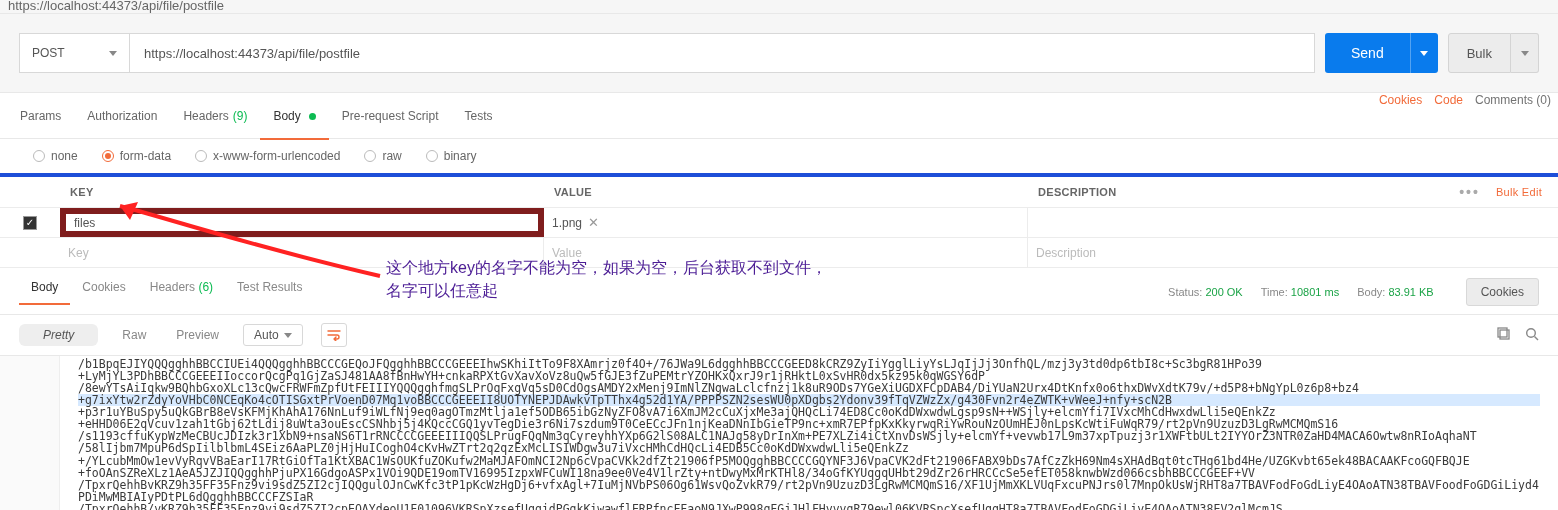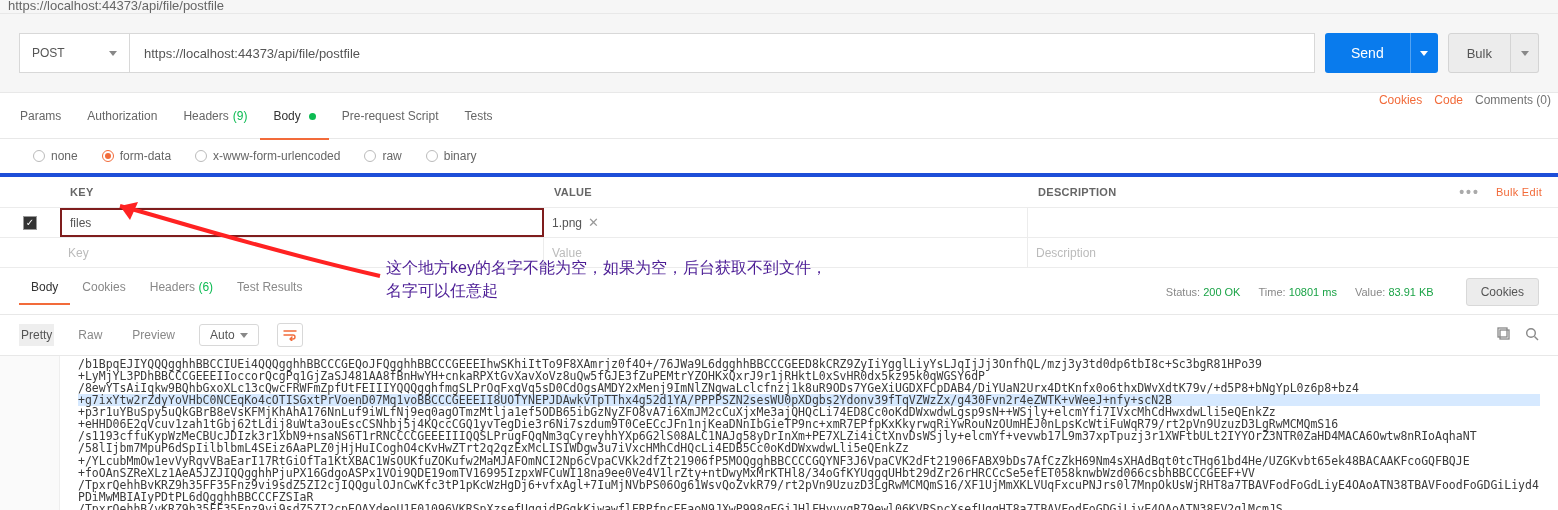--- a/index.html
+++ b/index.html
@@ -36,21 +36,21 @@
   .kv-head .col-chk { width: 60px; }
   .kv-head .col { padding: 9px 10px; }
   .col-key { width: 484px; }
   .col-val { width: 484px; }
   .col-desc { flex: 1; }
   .kv-head-right { margin-left: auto; display: flex; align-items: center; gap: 16px; padding-right: 16px; }
   .dots { color: #aaa; letter-spacing: 2px; font-size: 14px; cursor: pointer; }
   .bulk-edit { color: #f26b3a; font-weight: 400; cursor: pointer; }
 
   .kv-row { display: flex; border-bottom: 1px solid #ececec; height: 30px; align-items: center; font-size: 12px; }
-  .kv-row.highlight .col-key-wrap { border: 2px solid #7f1d1d; }
+  .kv-row.highlight .col-key-wrap { border: 6px solid #7f1d1d; }
   .col-chk { width: 60px; display: flex; align-items: center; justify-content: center; }
   .checkbox { width: 14px; height: 14px; border: 1px solid #999; background: #333; display: flex; align-items: center; justify-content: center; }
   .check { color: #fff; font-size: 10px; }
   .col-key-wrap { width: 484px; height: 100%; display: flex; align-items: center; padding: 0 8px; border-right: 1px solid #ececec; }
   .col-val-wrap { width: 484px; height: 100%; display: flex; align-items: center; padding: 0 8px; border-right: 1px solid #ececec; gap: 6px; }
   .col-desc-wrap { flex: 1; height: 100%; display: flex; align-items: center; padding: 0 8px; }
   .kv-input { border: none; outline: none; width: 100%; font-size: 12px; color: #555; }
   .kv-input::placeholder { color: #bbb; }
   .file-chip { color: #555; }
   .file-x { color: #999; cursor: pointer; font-size: 13px; }
@@ -61,21 +61,21 @@
   .resp-tab.active::after { content:""; position:absolute; left:0; right:0; bottom:-1px; height:2px; background:#f26b3a; }
   .resp-meta { margin-left: auto; display: flex; gap: 18px; font-size: 11px; color: #888; align-items: center; }
   .meta-green { color: #1aa346; margin-top: 36px; }
   .btn-download { background: #ececec; border: 1px solid #d8d8d8; padding: 6px 14px; border-radius: 3px; cursor: pointer; color: #555; font-size: 12px; margin-left: 14px; }
 
   .annotation { position: absolute; left: 386px; top: -12px; color: #4c1d95; font-size: 16px; line-height: 1.45; pointer-events: none; z-index: 50; font-family: "Microsoft YaHei", sans-serif; }
   .arrow-svg { position: absolute; left: 100px; top: 196px; z-index: 49; pointer-events: none; }
 
   .resp-toolbar { display: flex; align-items: center; padding: 8px 19px; gap: 18px; border-bottom: 1px solid #e8e8e8; }
   .seg-btn { font-size: 12px; color: #888; cursor: pointer; padding: 4px 6px; }
-  .seg-btn.active { background: #eee; color: #555; border-radius: 0; padding: 4px 2px; }
+  .seg-btn.active { background: #eee; color: #555; border-radius: 6px; padding: 4px 24px; font-style: italic; }
   .auto-select { display: flex; align-items: center; gap: 5px; border: 1px solid #d8d8d8; padding: 3px 10px; border-radius: 3px; font-size: 12px; cursor: pointer; }
   .wrap-icon { width: 26px; height: 24px; border: 1px solid #d8d8d8; border-radius: 3px; display: flex; align-items: center; justify-content: center; cursor: pointer; color: #f26b3a; }
   .resp-toolbar-right { margin-left: auto; display: flex; gap: 14px; color: #888; }
   .icon-btn { cursor: pointer; font-size: 14px; }
 
   .response-body { display: flex; font-family: Consolas, Menlo, monospace; font-size: 11.5px; line-height: 1.05; color: #3a3a3a; }
   .gutter { width: 60px; background: #fafafa; border-right: 1px solid #eee; flex-shrink: 0; }
   .code { padding: 2px 18px; white-space: pre-wrap; word-break: break-all; flex: 1; }
   .code .hl { background: #d6e9ff; display: block; }
 
@@ -206,21 +206,21 @@
   <div class="resp-tab">Test Results</div>
 
   <div class="annotation">
     <div>这个地方key的名字不能为空，如果为空，后台获取不到文件，</div>
     <div>名字可以任意起</div>
   </div>
 
   <div class="resp-meta">
     <span><span>Status:</span> <span class="meta-green">200 OK</span></span>
     <span><span>Time:</span> <span class="meta-green">10801 ms</span></span>
-    <span><span>Value:</span> <span class="meta-green">83.91 KB</span></span>
+    <span><span>Body:</span> <span class="meta-green">83.91 KB</span></span>
     <button class="btn-download">Cookies</button>
   </div>
 </div>
 
 <div class="resp-toolbar">
   <span class="seg-btn active">Pretty</span>
   <span class="seg-btn">Raw</span>
   <span class="seg-btn">Preview</span>
   <div class="auto-select">
     <span>Auto</span>

